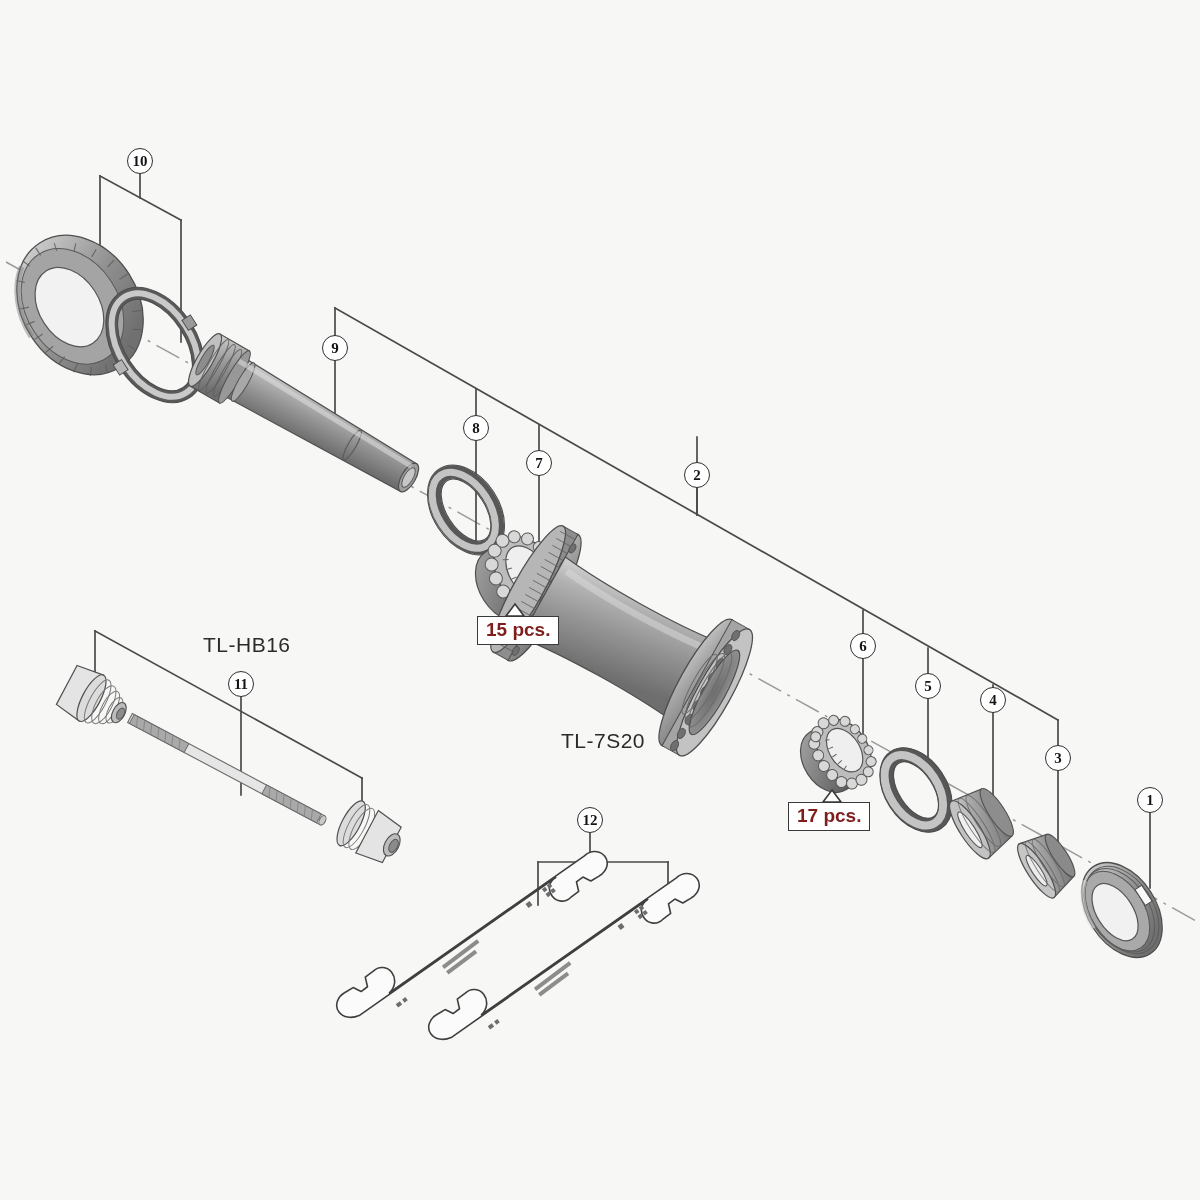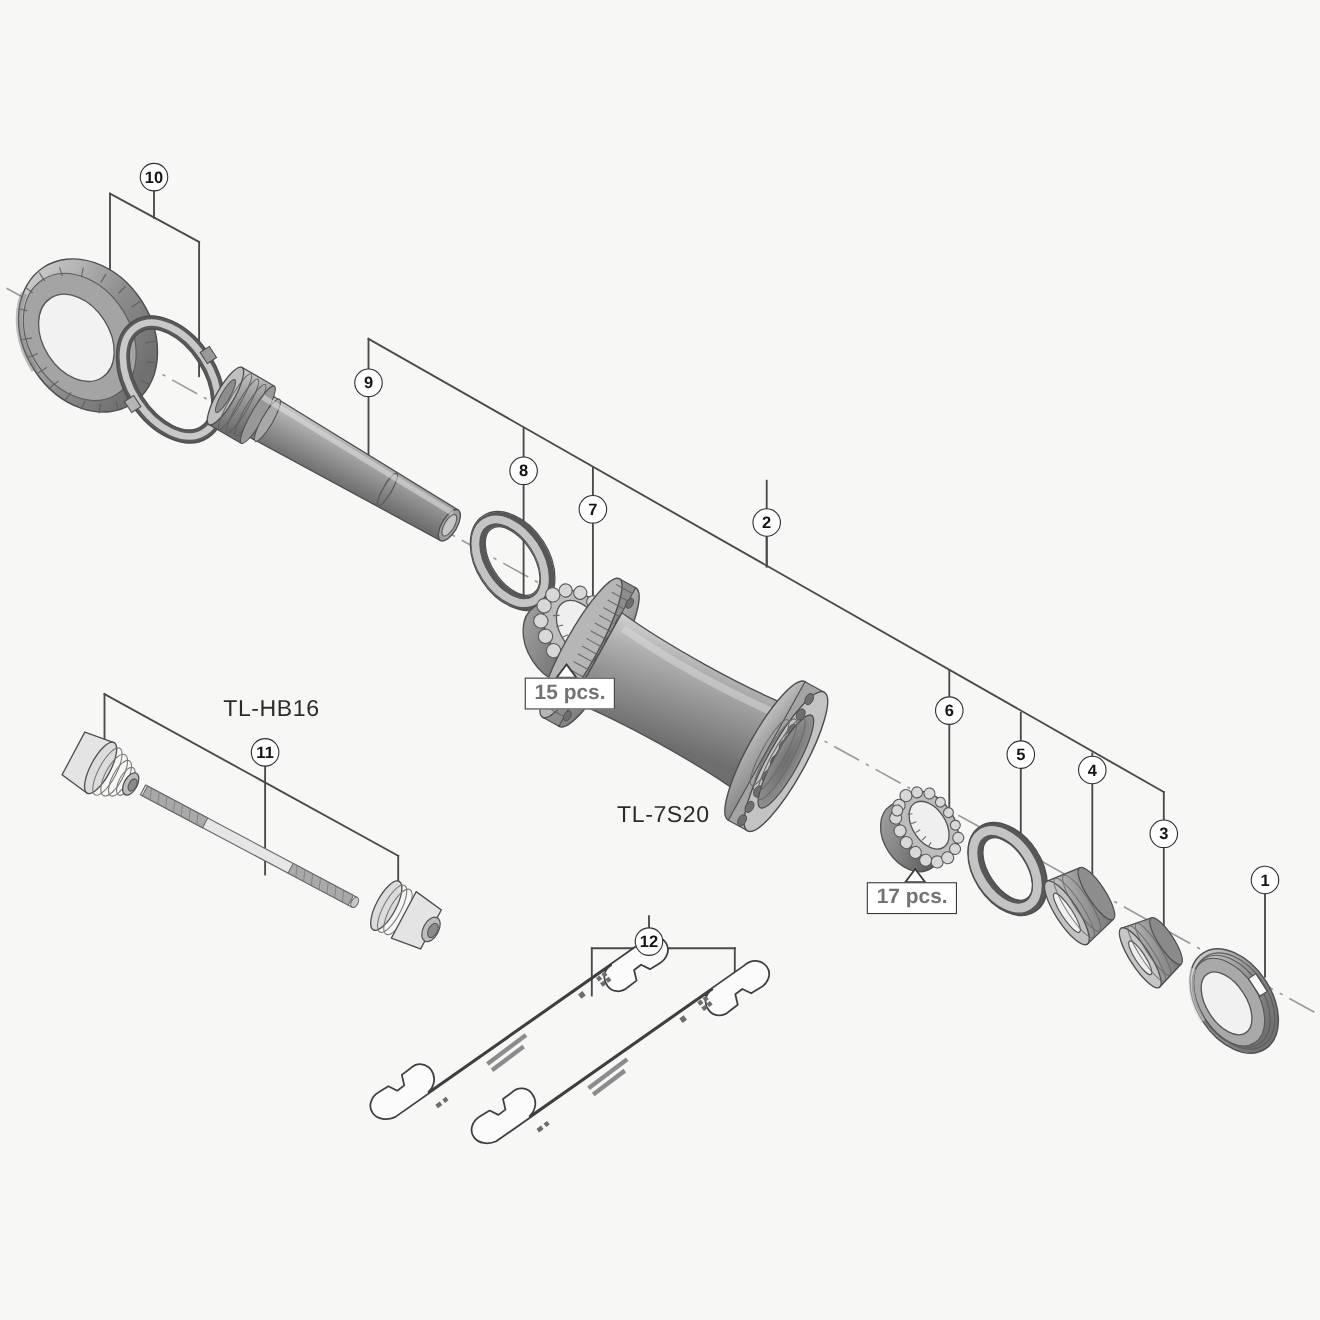--- a/index.html
+++ b/index.html
@@ -21,34 +21,34 @@
     letter-spacing:0.5px;
     white-space:nowrap;
   }
   .pcs-box{
     position:absolute;
     border:1.6px solid #3a3a3a;
     background:#ffffff;
     font-family:"Liberation Sans", sans-serif;
     font-weight:bold;
     font-size:19px;
-    color:#737373;
+    color:#7f1d1d;
     padding:3px 8px 4px 8px;
     white-space:nowrap;
     line-height:1.05;
   }
   .callnum{
     position:absolute;
     width:26px;height:26px;
     border-radius:50%;
     background:#ffffff;
     border:1.7px solid #2f2f2f;
     box-sizing:border-box;
     display:flex;align-items:center;justify-content:center;
-    font-family:Liberation Sans, sans-serif;
+    font-family:Liberation Serif, serif;
     font-weight:bold;
     font-size:15px;
     color:#141414;
     line-height:1;
   }
 </style>
 </head>
 <body style="background: rgb(247, 247, 245);">
 
 <div id="stage">
@@ -492,15 +492,15 @@
   <div class="callnum" style="left:684px;top:462px;">2</div>
   <div class="callnum" style="left:1045px;top:745px;">3</div>
   <div class="callnum" style="left:980px;top:687px;">4</div>
   <div class="callnum" style="left:915px;top:673px;">5</div>
   <div class="callnum" style="left:850px;top:633px;">6</div>
   <div class="callnum" style="left:526px;top:450px;">7</div>
   <div class="callnum" style="left:463px;top:415px;">8</div>
   <div class="callnum" style="left:322px;top:335px;">9</div>
   <div class="callnum" style="left:127px;top:148px;">10</div>
   <div class="callnum" style="left:228px;top:671px;">11</div>
-  <div class="callnum" style="left:577px;top:807px;margin-top:36px;">12</div>
+  <div class="callnum" style="left:577px;top:807px;">12</div>
 
 </div>
 
 </body></html>

